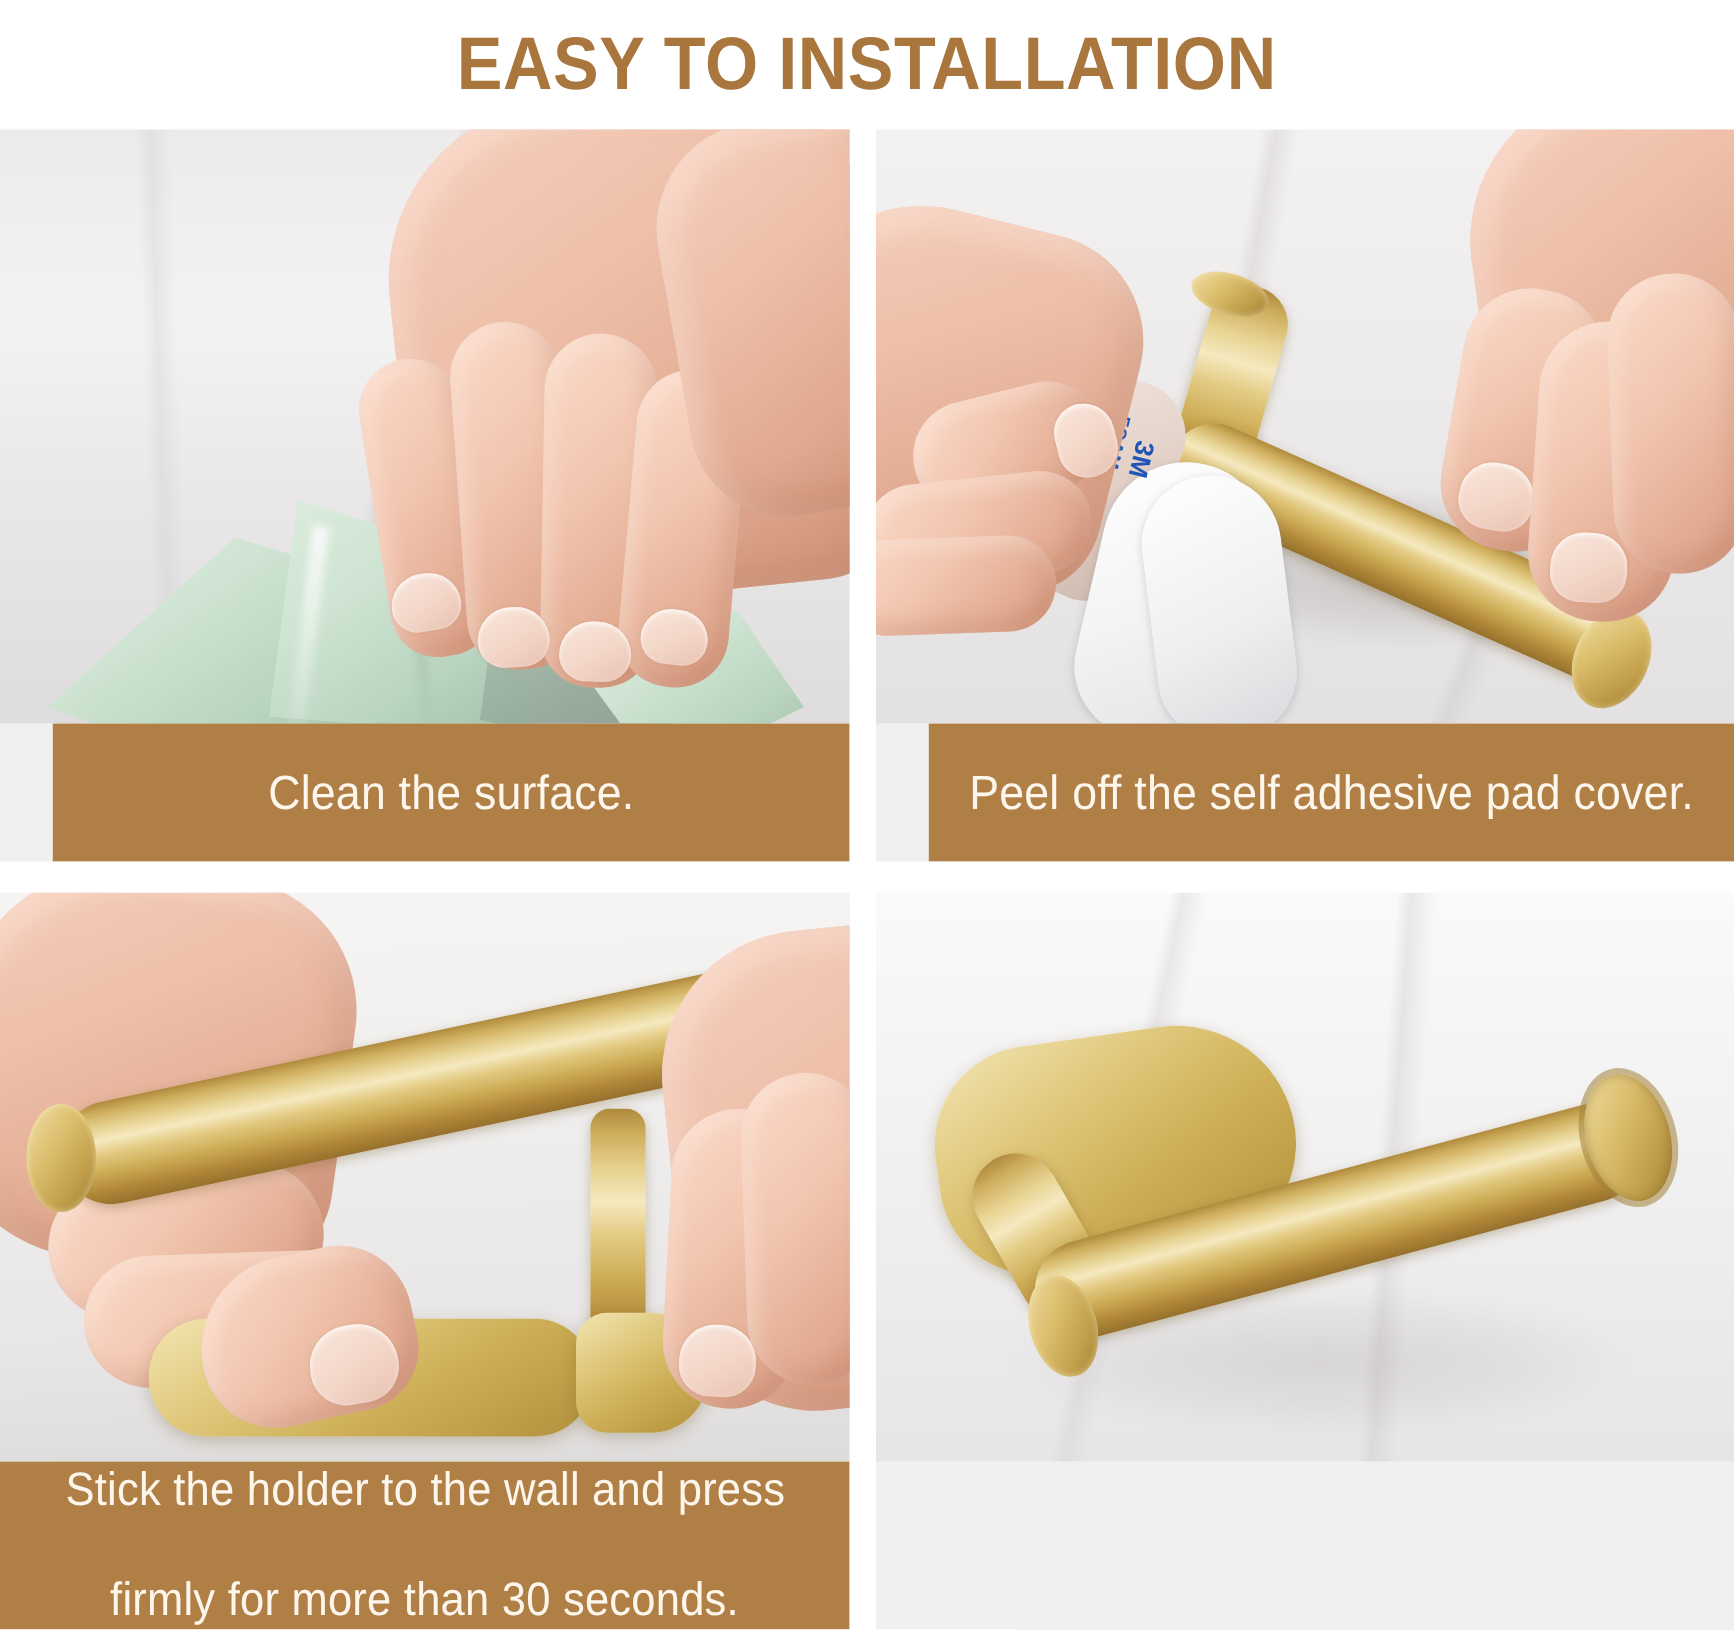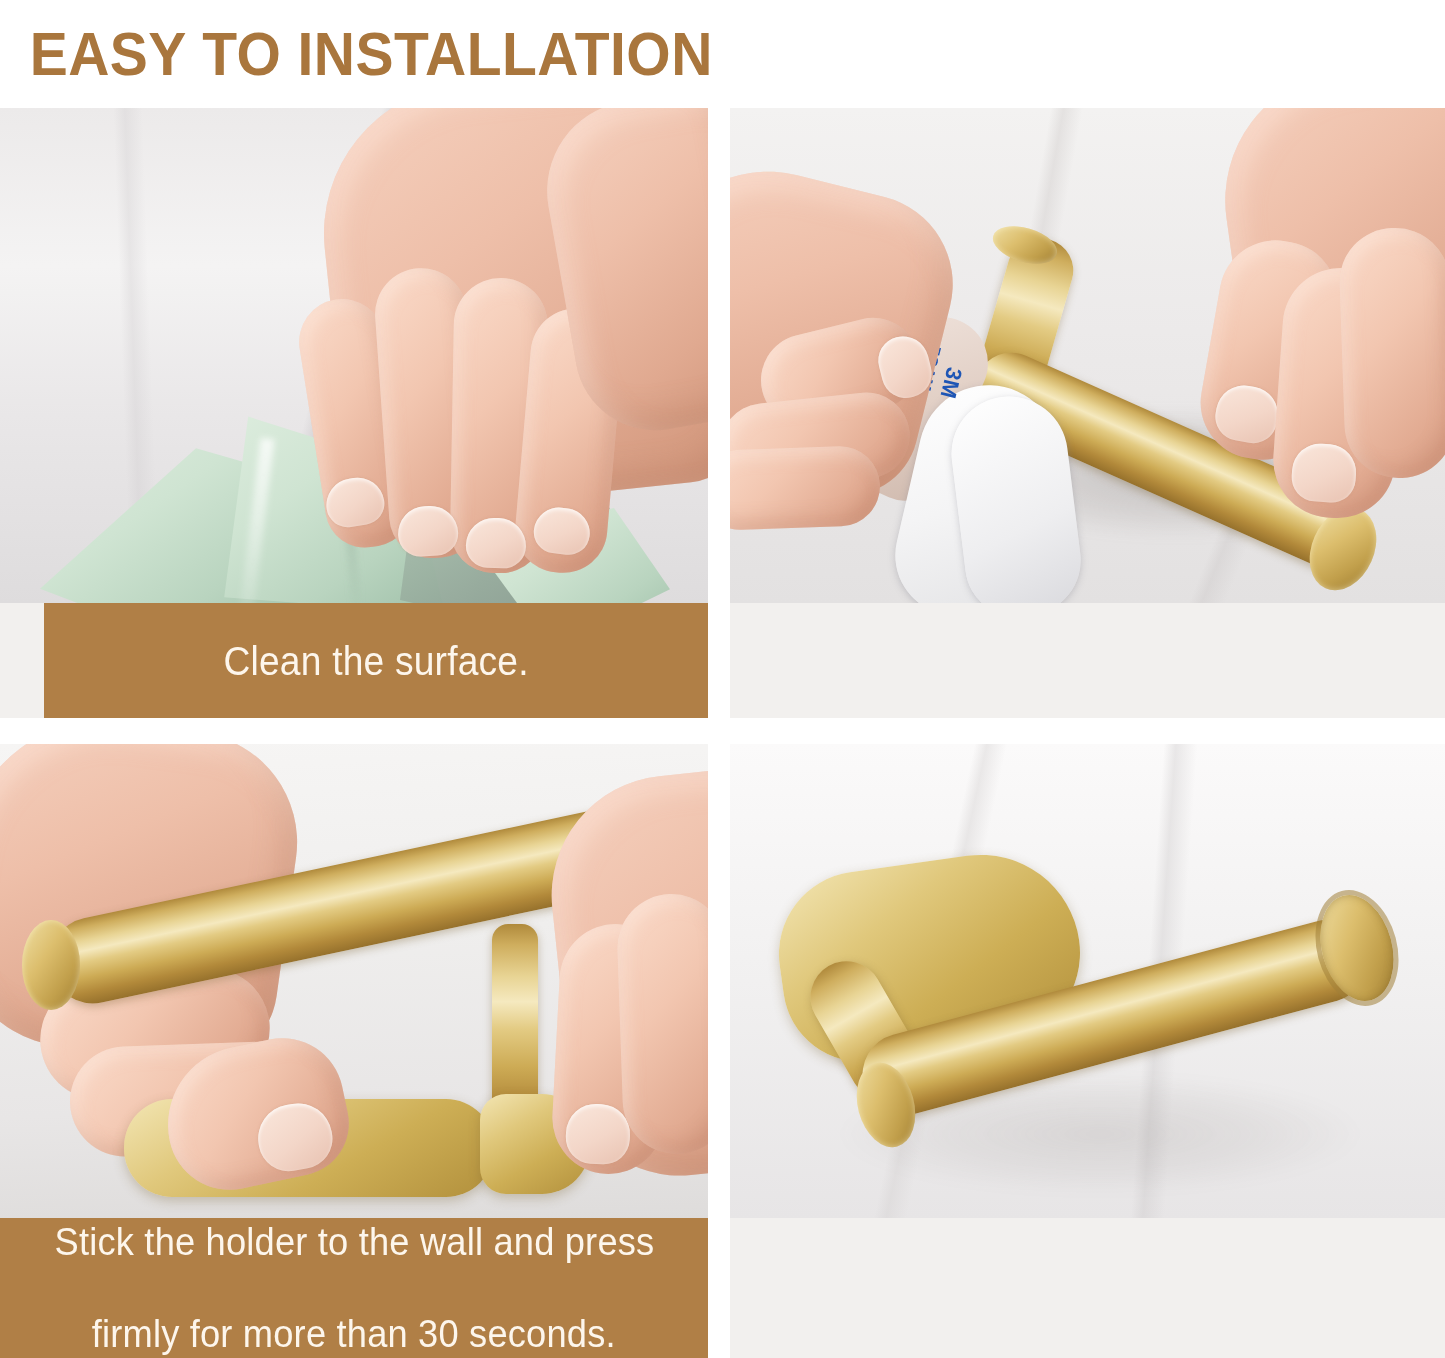--- a/index.html
+++ b/index.html
@@ -12,20 +12,21 @@
     height: 1358px;
     overflow: hidden;
     font-family: "Liberation Sans", sans-serif;
   }
 
   
   .header {
     height: 108px;
     display: flex;
     align-items: center;
+    justify-content: center;
     background: #ffffff;
   }
   .header-title {
     font-family: "Liberation Sans", sans-serif;
     font-weight: 700;
     font-size: 62px;
     line-height: 62px;
     letter-spacing: 0.5px;
     color: #a9763d;
     transform: scaleX(0.92);
@@ -316,20 +317,23 @@
                       border-radius:28px 28px 24px 24px; transform:rotate(10deg);"></div>
           <div class="finger" style="left:548px; top:160px; width:122px; height:250px;
                       border-radius:58px; transform:rotate(4deg);"></div>
           <div class="nail" style="left:562px; top:336px; width:64px; height:58px;
                       border-radius:28px 28px 24px 24px; transform:rotate(4deg);"></div>
           <div class="finger" style="left:612px; top:120px; width:110px; height:250px;
                       border-radius:54px; transform:rotate(-2deg);"></div>
         </div>
       </div>
 
+      <div class="caption">
+        <div class="caption-line">Peel off the self adhesive pad cover.</div>
+      </div>
     </div>
   </div>
 
   <div class="cell-r2c1">
     <div class="panel row2">
       <div class="photo">
         <div class="marble flat"></div>
 
         <div>
           <div class="hand" style="left:-40px; top:-20px; width:330px; height:330px;

